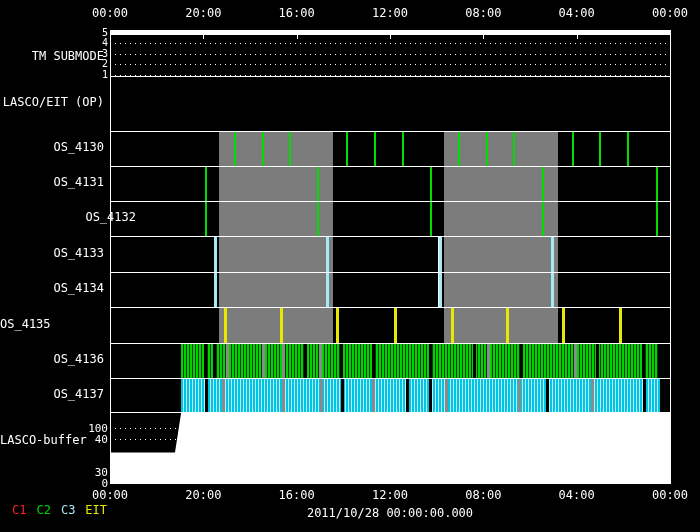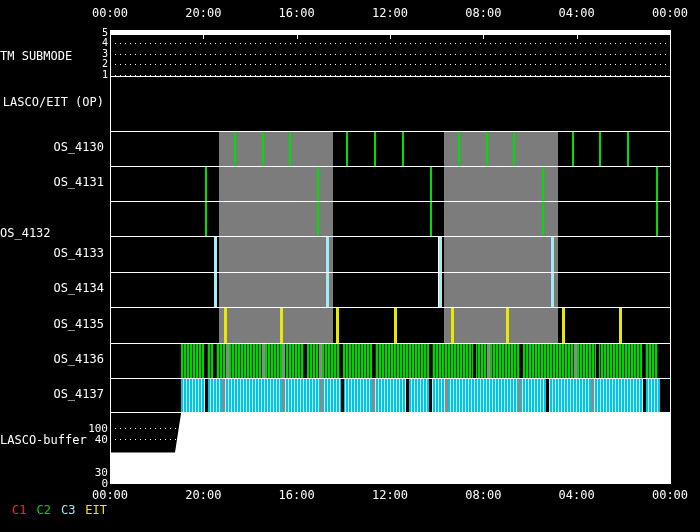--- a/index.html
+++ b/index.html
@@ -160,31 +160,32 @@
       <div class="abs lbl" style="left: 458.333px; top: 6px; width: 50px; text-align: center;">08:00</div>
       <div class="abs lbl" style="left: 551.667px; top: 6px; width: 50px; text-align: center;">04:00</div>
       <div class="abs lbl" style="left: 645px; top: 6px; width: 50px; text-align: center;">00:00</div>
       <div class="abs lbl" style="left: 85px; top: 488px; width: 50px; text-align: center;">00:00</div>
       <div class="abs lbl" style="left: 178.333px; top: 488px; width: 50px; text-align: center;">20:00</div>
       <div class="abs lbl" style="left: 271.667px; top: 488px; width: 50px; text-align: center;">16:00</div>
       <div class="abs lbl" style="left: 365px; top: 488px; width: 50px; text-align: center;">12:00</div>
       <div class="abs lbl" style="left: 458.333px; top: 488px; width: 50px; text-align: center;">08:00</div>
       <div class="abs lbl" style="left: 551.667px; top: 488px; width: 50px; text-align: center;">04:00</div>
       <div class="abs lbl" style="left: 645px; top: 488px; width: 50px; text-align: center;">00:00</div>
-      <div class="abs lbl" style="left: 0px; top: 49px; width: 104px; ">TM SUBMODE</div>
+      <div class="abs lbl" style="left: 0px; top: 49px; width: 104px; text-align: right;">TM SUBMODE</div>
       <div class="abs lbl" style="left: 0px; top: 95px; width: 104px; text-align: right;">LASCO/EIT (OP)</div>
       <div class="abs lbl" style="left: 0px; top: 140px; width: 104px; text-align: right;">OS_4130</div>
       <div class="abs lbl" style="left: 0px; top: 175px; width: 104px; text-align: right;">OS_4131</div>
-      <div class="abs lbl" style="left: 0px; top: 226px; width: 104px; ">OS_4132</div>
+      <div class="abs lbl" style="left: 0px; top: 210px; width: 104px; text-align: right; padding-left: 32px;">OS_4132</div>
       <div class="abs lbl" style="left: 0px; top: 246px; width: 104px; text-align: right;">OS_4133</div>
       <div class="abs lbl" style="left: 0px; top: 281px; width: 104px; text-align: right;">OS_4134</div>
-      <div class="abs lbl" style="left: 0px; top: 317px; width: 104px; text-align: right;">OS_4135</div>
+      <div class="abs lbl" style="left: 0px; top: 317px; width: 104px; ">OS_4135</div>
       <div class="abs lbl" style="left: 0px; top: 352px; width: 104px; text-align: right;">OS_4136</div>
       <div class="abs lbl" style="left: 0px; top: 387px; width: 104px; text-align: right;">OS_4137</div>
       <div class="abs lbl" style="left: 0px; top: 433px; width: 82px; text-align: right;">LASCO-buffer</div>
     </div>
   <div id="legend" class="abs" style="left:12px;top:503px;display:flex;gap:10px;font-size:12px;">
       <span style="color: rgb(255, 34, 34);">C1</span>
       <span style="color: rgb(0, 221, 0);">C2</span>
       <span style="color: rgb(165, 233, 245);">C3</span>
       <span style="color: rgb(232, 232, 0);">EIT</span>
     </div>
+  <div class="lbl" style="left:110px;top:506px;width:560px;text-align:center;">2011/10/28 00:00:00.000</div>
 </div>
 
 </body></html>

